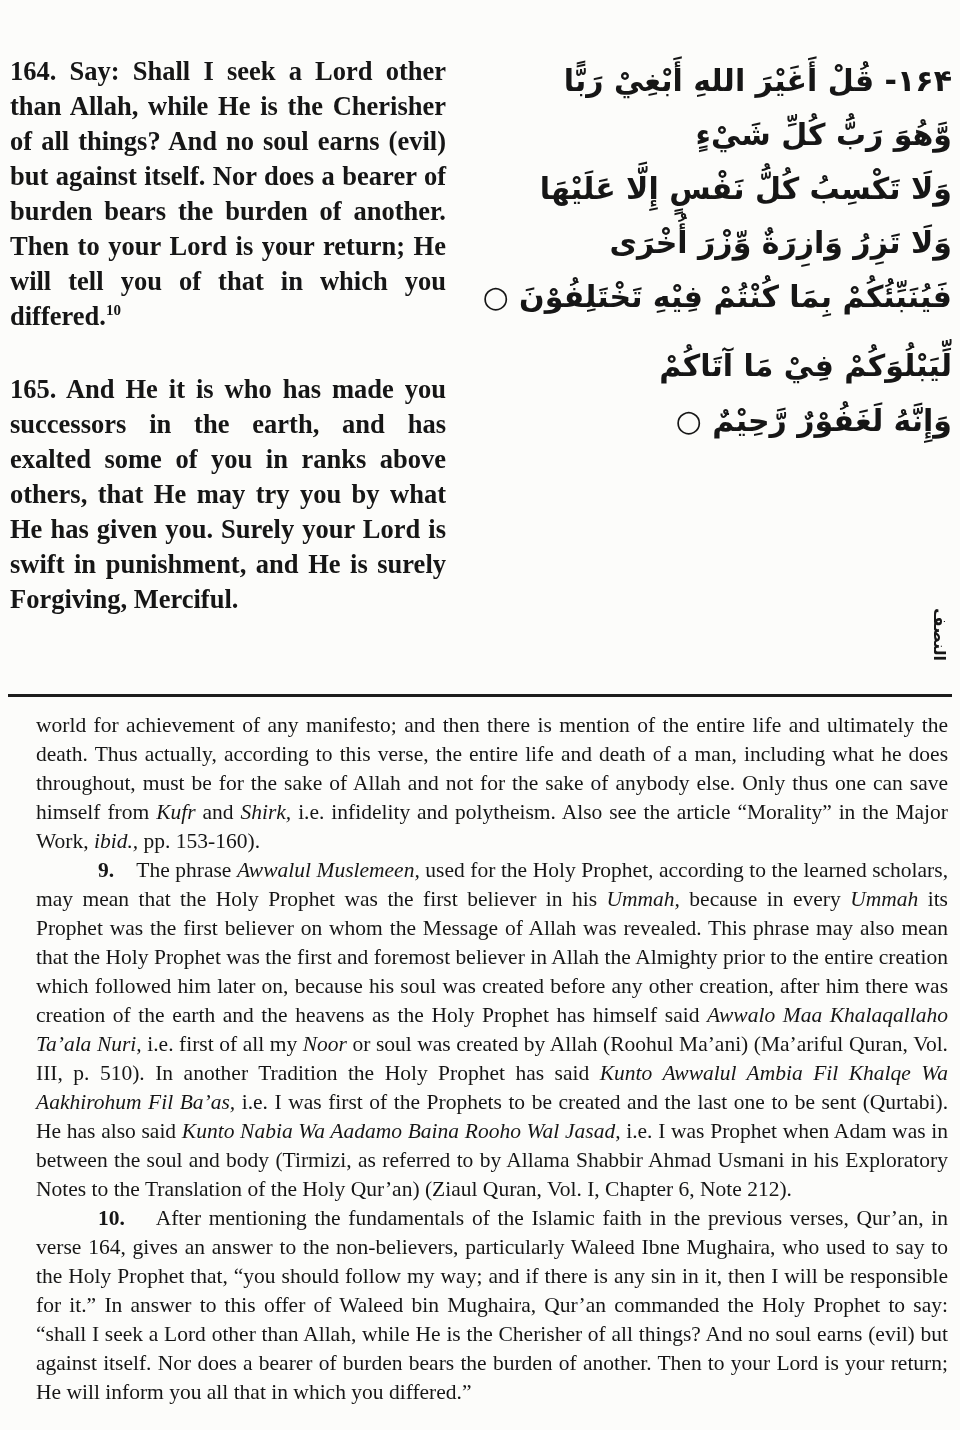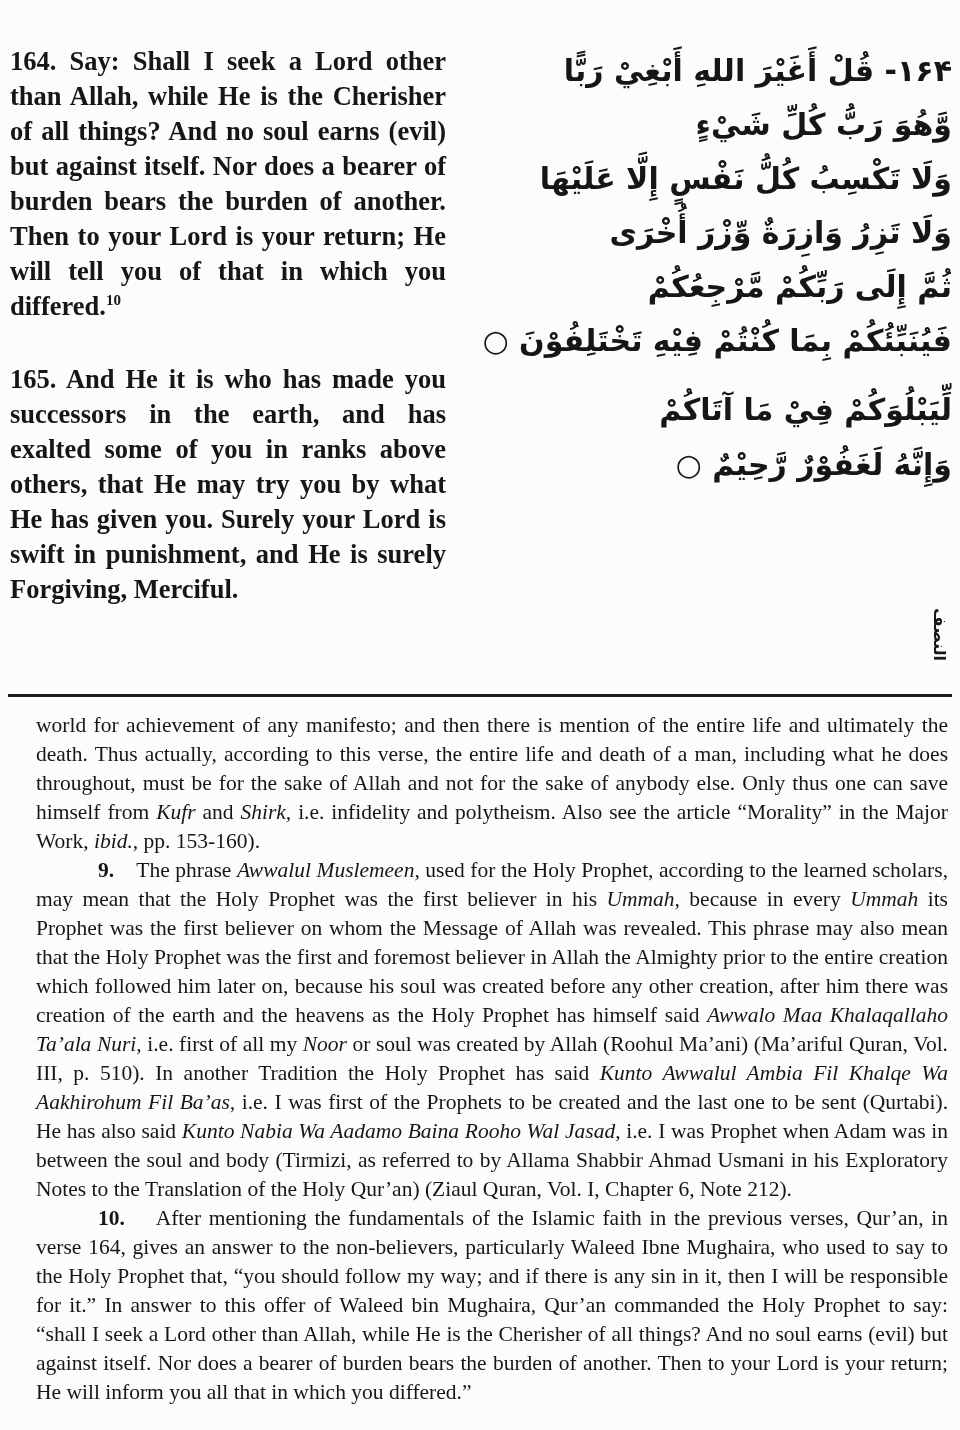--- a/index.html
+++ b/index.html
@@ -13,21 +13,21 @@
   
   .hdr {
     position:absolute; top:6px; left:14px; right:14px;
     display:flex; align-items:baseline;
   }
   .hdr .pagenum { width:110px; font-size:25px; letter-spacing:1px; }
   .hdr .title   { flex:1; text-align:center; font-style:italic; font-size:27px; word-spacing:6px; }
   .hdr .vol     { width:110px; text-align:right; font-size:24px; }
   
   .content {
-    position:absolute; top:44px; left:10px; right:8px;
+    position:absolute; top:54px; left:10px; right:8px;
     display:flex; gap:16px;
   }
   .col-en { width:436px; }
   .verse-en {
     font-weight:bold; font-size:26.5px; line-height:35px;
     text-align:justify;
   }
   .verse-en + .verse-en { margin-top:38px; }
   .verse-en sup { font-size:15px; line-height:0; }
   .col-ar { flex:1; direction:rtl; text-align:right; }
@@ -68,21 +68,20 @@
     <div class="col-en">
       <p class="verse-en"><span>164. Say: Shall I seek a Lord other than Allah, while He is the Cherisher of all things? And no soul earns (evil) but against itself. Nor does a bearer of burden bears the burden of another. Then to your Lord is your return; He will tell you of that in which you differed.</span><sup>10</sup></p>
       <p class="verse-en"><span>165. And He it is who has made you successors in the earth, and has exalted some of you in ranks above others, that He may try you by what He has given you. Surely your Lord is swift in punishment, and He is surely Forgiving, Merciful.</span></p>
     </div>
     <div class="col-ar">
       <div class="verse-ar">
         <div class="ar-line">۱۶۴- قُلْ أَغَيْرَ اللهِ أَبْغِيْ رَبًّا</div>
         <div class="ar-line">وَّهُوَ رَبُّ كُلِّ شَيْءٍ</div>
         <div class="ar-line">وَلَا تَكْسِبُ كُلُّ نَفْسٍ إِلَّا عَلَيْهَا</div>
         <div class="ar-line">وَلَا تَزِرُ وَازِرَةٌ وِّزْرَ أُخْرَى</div>
-        <div class="ar-line">ثُمَّ إِلَى رَبِّكُمْ مَّرْجِعُكُمْ</div>
         <div class="ar-line">فَيُنَبِّئُكُمْ بِمَا كُنْتُمْ فِيْهِ تَخْتَلِفُوْنَ ○</div>
       </div>
       <div class="verse-ar">
         <div class="ar-line">لِّيَبْلُوَكُمْ فِيْ مَا آتَاكُمْ</div>
         <div class="ar-line">وَإِنَّهُ لَغَفُوْرٌ رَّحِيْمٌ ○</div>
       </div>
     </div>
   </div>
 
   <div class="margin-marker">النصف</div>

